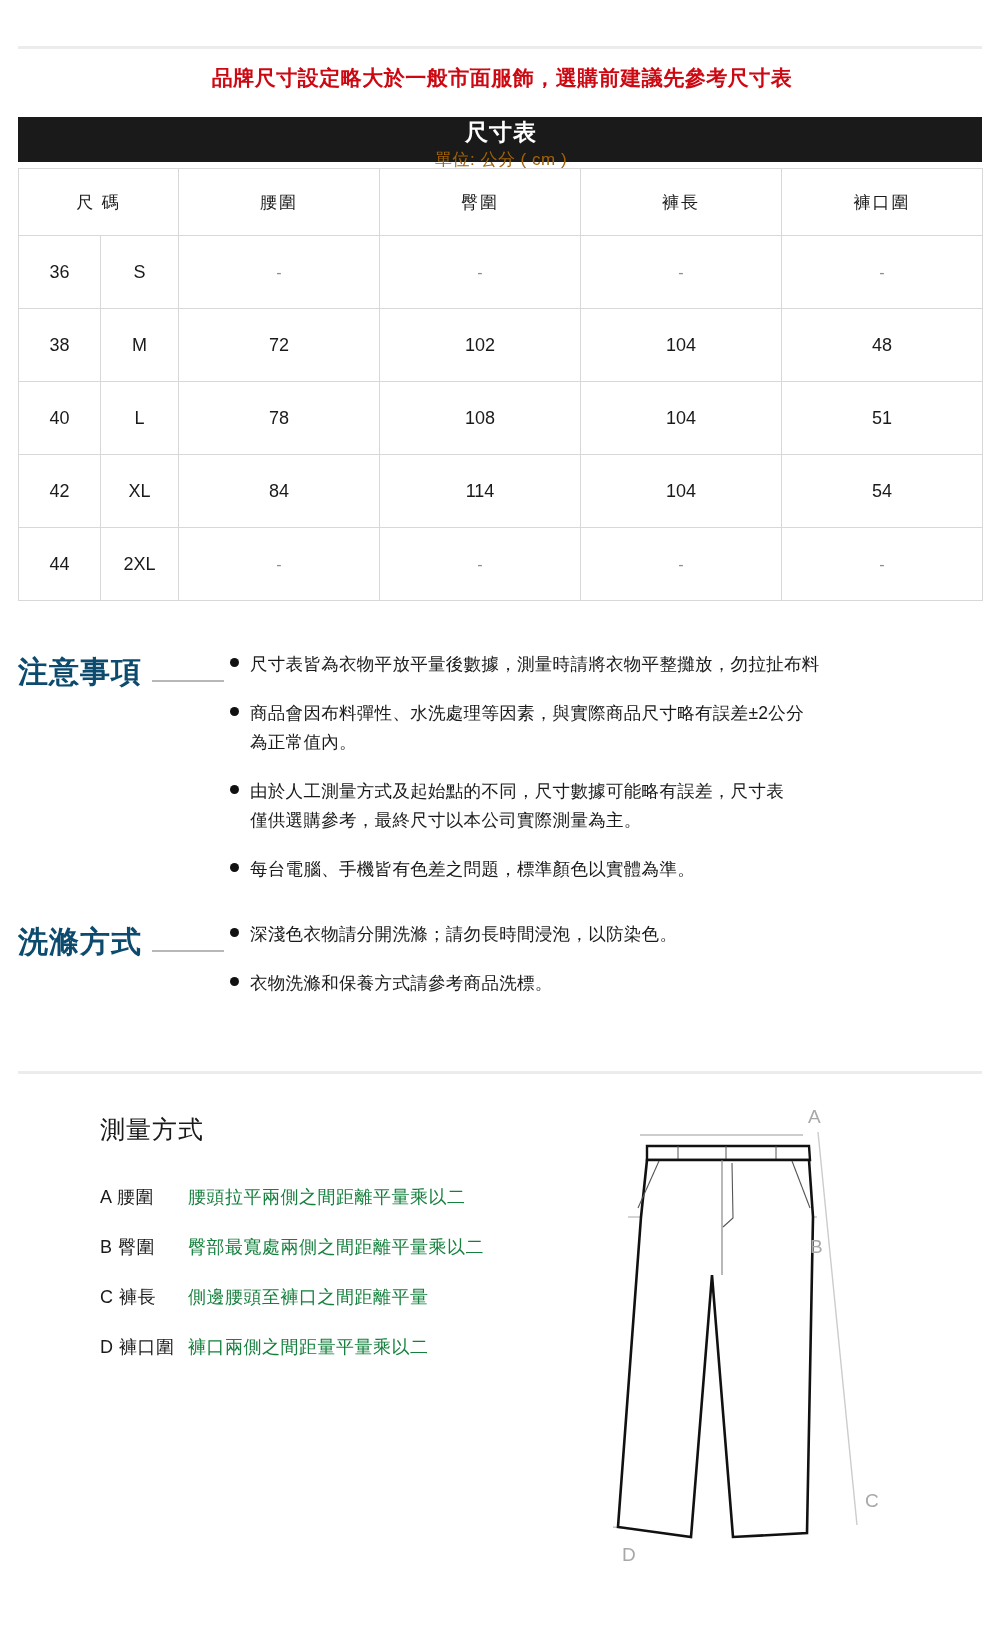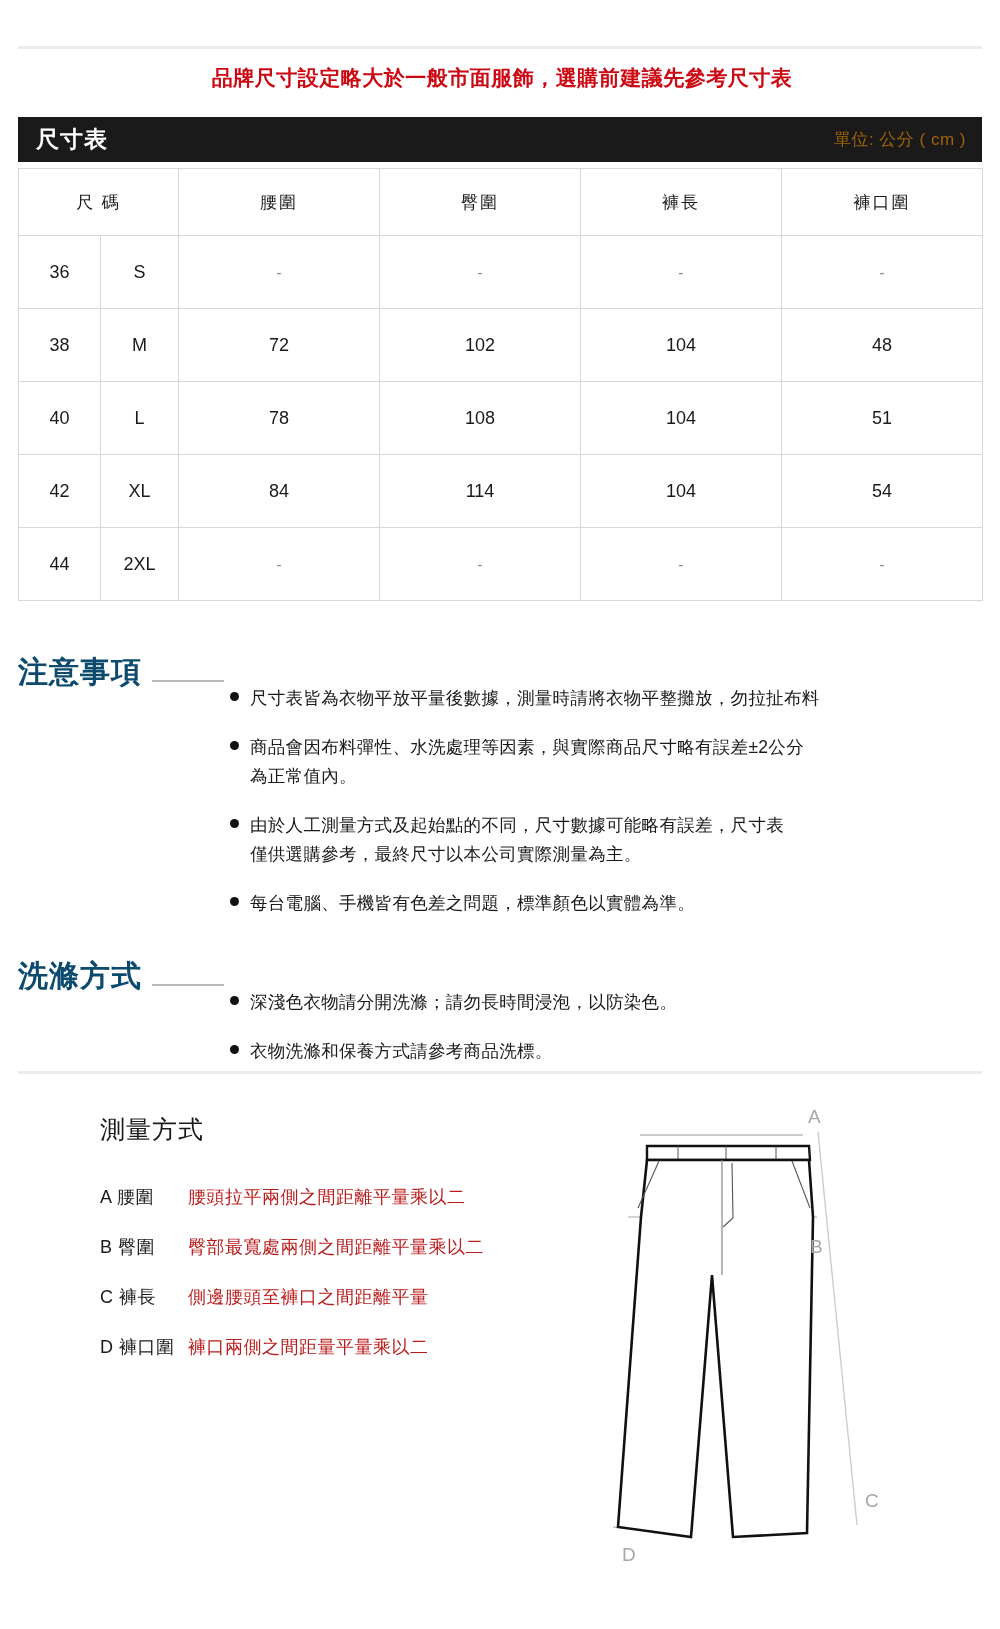--- a/index.html
+++ b/index.html
@@ -41,20 +41,21 @@
   
   .sizebar {
     position: absolute;
     left: 18px; top: 117px;
     width: 964px; height: 45px;
     background: #1a1a1a;
     display: flex;
     align-items: center;
     justify-content: space-between;
     padding: 0 16px 0 18px;
+    flex-direction: column;
   }
   .sizebar-title {
     color: #ffffff;
     font-size: 23px;
     font-weight: bold;
     letter-spacing: 1px;
   }
   .sizebar-unit {
     color: #a16207;
     font-size: 17px;
@@ -117,21 +118,21 @@
     white-space: nowrap;
   }
   .note-dash {
     flex: 1;
     height: 2px;
     background: #b8b8b8;
     margin-left: 10px;
     margin-right: 6px;
     margin-top: 16px;
   }
-  .note-items { flex: 1; margin-top: 34px; }
+  .note-items { flex: 1; }
   .note-item {
     display: flex;
     align-items: flex-start;
     margin-bottom: 20px;
   }
   .bullet {
     flex: 0 0 auto;
     width: 9px; height: 9px;
     border-radius: 50%;
     background: #111111;
@@ -175,21 +176,21 @@
   }
   .measure-key {
     font-size: 18px;
     color: #1a1a1a;
     flex: 0 0 auto;
     width: 88px;
     letter-spacing: 0.5px;
   }
   .measure-desc {
     font-size: 18px;
-    color: #b91c1c;
+    color: #15803d;
     letter-spacing: 0.5px;
   }
 
   
   .diagram {
     position: absolute;
     left: 560px; top: 1075px;
     width: 430px; height: 540px;
   }
   .diagram svg { display: block; }

